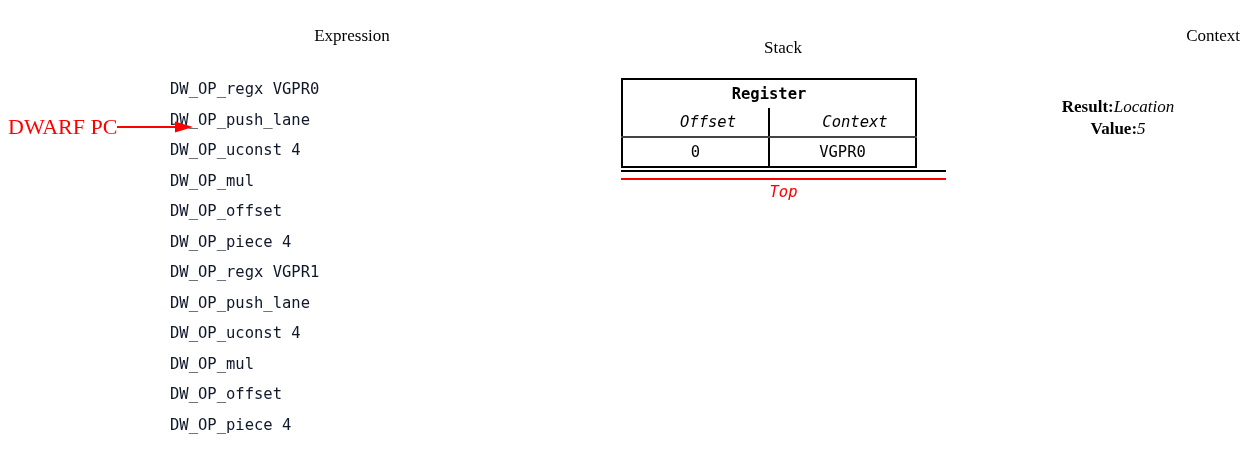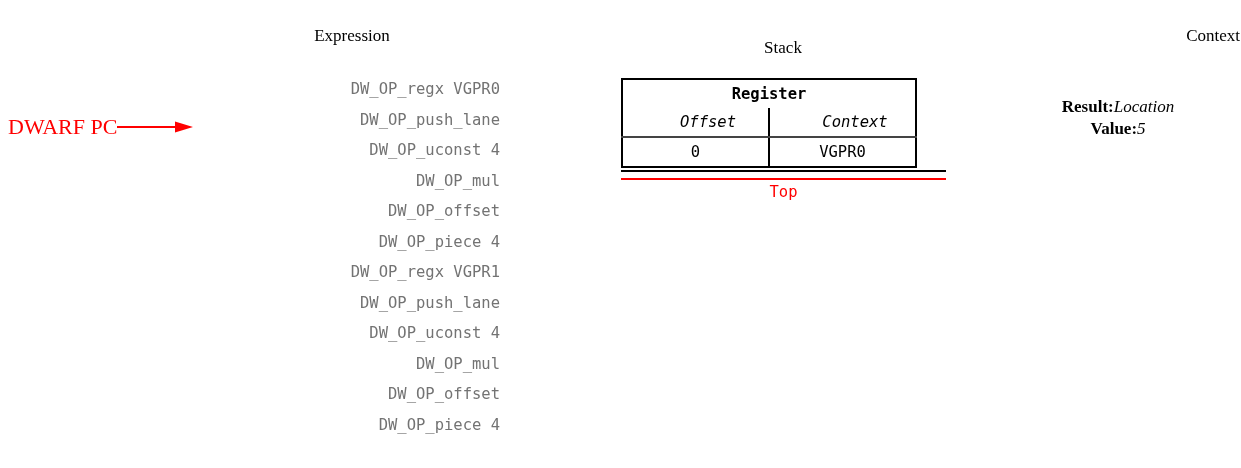--- a/index.html
+++ b/index.html
@@ -36,22 +36,21 @@
     left: 170px;
     top: 74px;
     width: 330px;
   }
   .expr-line {
     font-family: "DejaVu Sans Mono", "Liberation Mono", monospace;
     font-size: 15.5px;
     line-height: 30.55px;
     height: 30.55px;
     white-space: pre;
-    color: #737373;
-    text-align: right;
+    color: #0f172a;
   }
 
   
   #dwarf-pc-pointer {
     position: absolute;
     left: 8px;
     top: 116px;
     height: 22px;
     display: flex;
     align-items: center;
@@ -124,20 +123,21 @@
     height: 2px;
     background: #000000;
     margin-top: 2px;
   }
   .frame-underline.red { background: #ff0000; }
 
   #top-label {
     width: 325px;
     text-align: center;
     font-family: "DejaVu Sans Mono", "Liberation Mono", monospace;
+    font-style: italic;
     font-size: 15.5px;
     color: #ff0000;
     line-height: 22px;
     padding-top: 1px;
   }
 
   .gap-between-frames { height: 4px; }
 
   
   #context-block {

